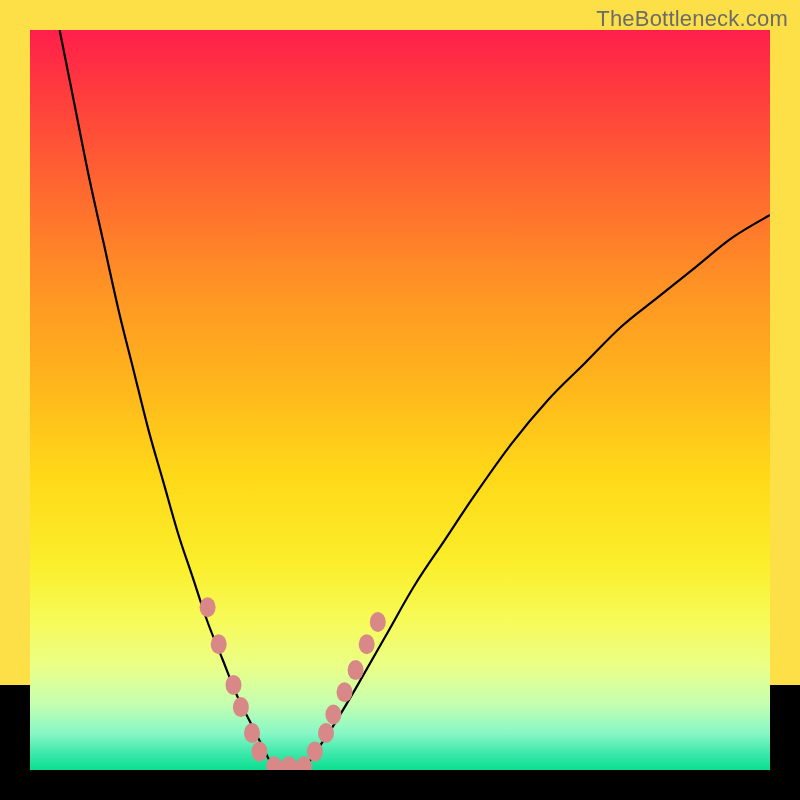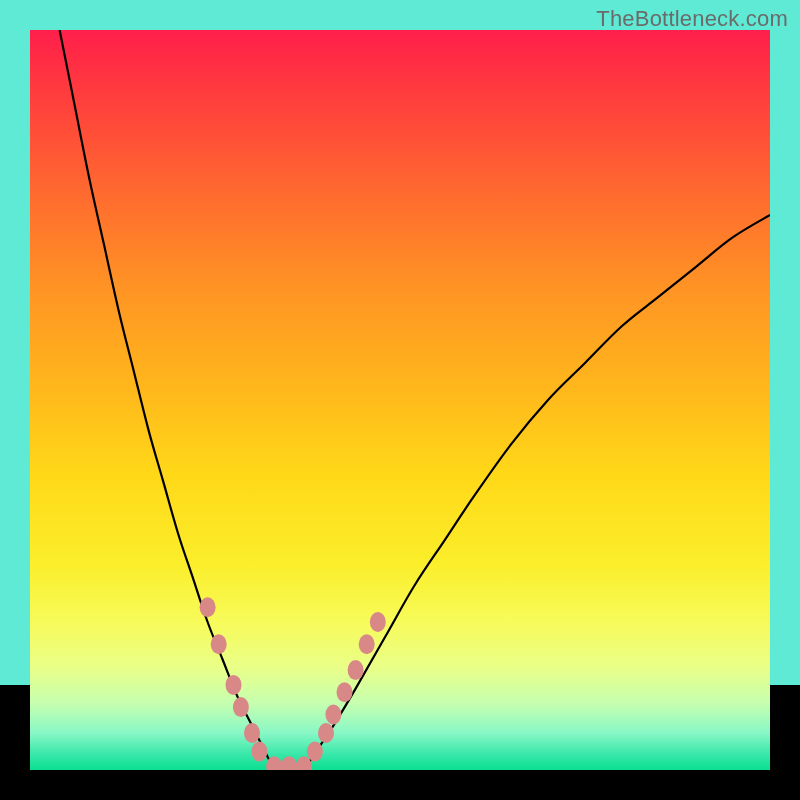--- a/index.html
+++ b/index.html
@@ -8,21 +8,21 @@
     width: 800px;
     height: 800px;
     overflow: hidden;
     background: #000;
     font-family: Arial, Helvetica, sans-serif;
   }
   .stage {
     position: relative;
     width: 800px;
     height: 685px;
-    background: #5eead4;
+    background: #fde047;
   }
   .plot-area {
     position: absolute;
     left: 30px;
     top: 30px;
     width: 740px;
     height: 740px;
     background: linear-gradient(to bottom,
       #ff1f4b 0%,
       #ff3a3e 8%,

